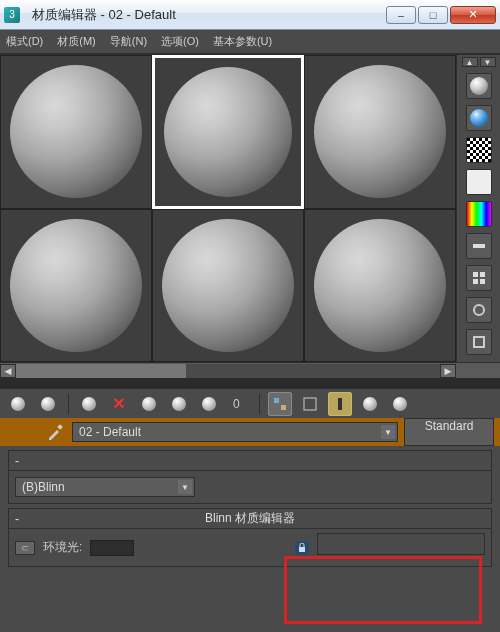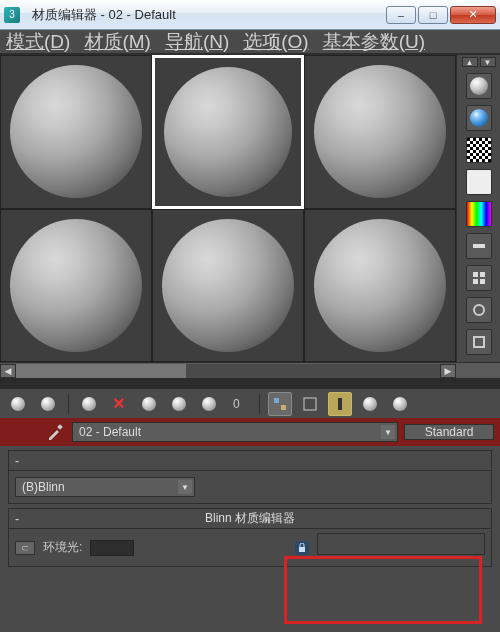--- a/index.html
+++ b/index.html
@@ -6,21 +6,21 @@
 body { background: #4a4a4a; width: 500px; height: 632px; overflow: hidden; }
 
 .titlebar { height: 30px; background: linear-gradient(to bottom, #fdfefe 0%, #e8eff6 45%, #d6e3f1 46%, #dce8f5 100%); display: flex; align-items: center; padding: 0 4px; border-bottom: 1px solid #7b94ab; }
 .titlebar .app-icon { width: 16px; height: 16px; background: linear-gradient(135deg, #2fb4b8, #1a7a7e); border-radius: 2px; display:flex; align-items:center; justify-content:center; color:#fff; font-size:10px; }
 .titlebar .title-text { margin-left: 12px; color: #2b2b2b; font-size: 13px; flex: 1; white-space: nowrap; overflow:hidden; }
 .win-btns { display: flex; gap: 2px; }
 .win-btn { width: 30px; height: 18px; border: 1px solid #6f879e; border-radius: 3px; background: linear-gradient(to bottom,#f4f8fc,#d0dfef); display:flex; align-items:center; justify-content:center; color:#3b3b3b; font-size:11px; }
 .win-btn.close { width: 46px; background: linear-gradient(to bottom,#ef9e8e,#d45a42 50%,#c43a22 51%,#d8694f); color:#fff; border-color:#8a3a2b; }
 
 .menubar { height: 24px; background: #4a4a4a; display: flex; align-items: center; padding: 0 6px; gap: 14px; border-bottom: 1px solid #2e2e2e; }
-.menubar span { color: #cfcfcf; font-size: 19px; text-decoration: underline; }
+.menubar span { color: #cfcfcf; font-size: 11px; }
 
 .workspace { display: flex; height: 308px; background: #4a4a4a; border-top: 1px solid #2e2e2e; }
 .slots { flex: 1; overflow: hidden; display: grid; grid-template-columns: repeat(3, 1fr); grid-template-rows: repeat(2, 1fr); gap: 0; background:#000; }
 .slot { border: 1px solid #222; background: #3e3e3e; display:flex; align-items:center; justify-content:center; }
 .slot.selected { border: 3px solid #fff; }
 .sphere { width: 88%; height: 88%; border-radius: 50%; background: radial-gradient(circle at 34% 30%, #d9d9d9 0%, #c8c8c8 18%, #a8a8a8 42%, #7a7a7a 66%, #4c4c4c 86%, #2f2f2f 100%); }
 
 .sidecol { width: 44px; background: #4a4a4a; display:flex; flex-direction:column; align-items:center; padding-top:2px; gap:6px; border-left:1px solid #2e2e2e; }
 .sc-row { display:flex; gap:2px; }
 .sc-arrow { width:16px; height:10px; background:#5a5a5a; border:1px solid #2e2e2e; display:flex; align-items:center; justify-content:center; color:#ddd; font-size:8px; }
@@ -41,26 +41,26 @@
 
 .toolbar { height:30px; background:#4a4a4a; display:flex; align-items:center; padding:0 6px; gap:6px; border-top:1px solid #2e2e2e; }
 .tic { width:24px; height:24px; display:flex; align-items:center; justify-content:center; border-radius:2px; }
 .tic.sel { background:#6a6a6a; border:1px solid #8a8a8a; }
 .tic.sel2 { background:#b8a65a; border:1px solid #cab86a; }
 .tball { width:14px; height:14px; border-radius:50%; background: radial-gradient(circle at 35% 30%, #fff 0%, #ccc 40%, #888 90%); }
 .tic svg { fill:#ccc; }
 .red-x { color:#e33; font-weight:bold; font-size:16px; }
 .sep { width:1px; height:20px; background:#2e2e2e; margin:0 2px; }
 
-.name-row { height:28px; background:#7f1d1d; display:flex; align-items:center; padding:0 6px; gap:6px; }
+.name-row { height:28px; background:#a16207; display:flex; align-items:center; padding:0 6px; gap:6px; }
 .picker-slot { width:60px; display:flex; justify-content:flex-end; }
 .eyedrop { width:22px; height:22px; display:flex; align-items:center; justify-content:center; }
 .combo { flex:1; height:20px; background:#5c5c5c; border:1px solid #2e2e2e; color:#ddd; padding:0 20px 0 6px; position:relative; display:flex; align-items:center; }
 .combo .arrow { position:absolute; right:2px; top:2px; width:14px; height:14px; background:#6a6a6a; display:flex; align-items:center; justify-content:center; color:#ddd; font-size:8px; }
-.btn-std { width:90px; height:16px; background:#5c5c5c; border:1px solid #2e2e2e; color:#ddd; display:flex; align-items:flex-start; justify-content:center; }
+.btn-std { width:90px; height:28px; background:#5c5c5c; border:1px solid #2e2e2e; color:#ddd; display:flex; align-items:flex-start; justify-content:center; }
 
 .rollout-outer { padding: 4px 8px 0 8px; }
 .rollout { border:1px solid #2e2e2e; background:#4a4a4a; margin-bottom:4px; }
 .rollout-head { height:20px; display:flex; align-items:center; justify-content:center; color:#ddd; position:relative; background:#4a4a4a; border-bottom:1px solid #2e2e2e; }
 .rollout-head .collapse { position:absolute; left:6px; color:#ddd; }
 
 .shader-row { display:flex; align-items:center; padding:6px; gap:20px; }
 .right-checks { display:grid; grid-template-columns:auto auto; gap:6px 28px; color:#ccc; }
 .chk { display:flex; align-items:center; gap:4px; color:#ccc; }
 .chk .box { width:12px; height:12px; border:1px solid #888; background:#3a3a3a; display:flex; align-items:center; justify-content:center; }

